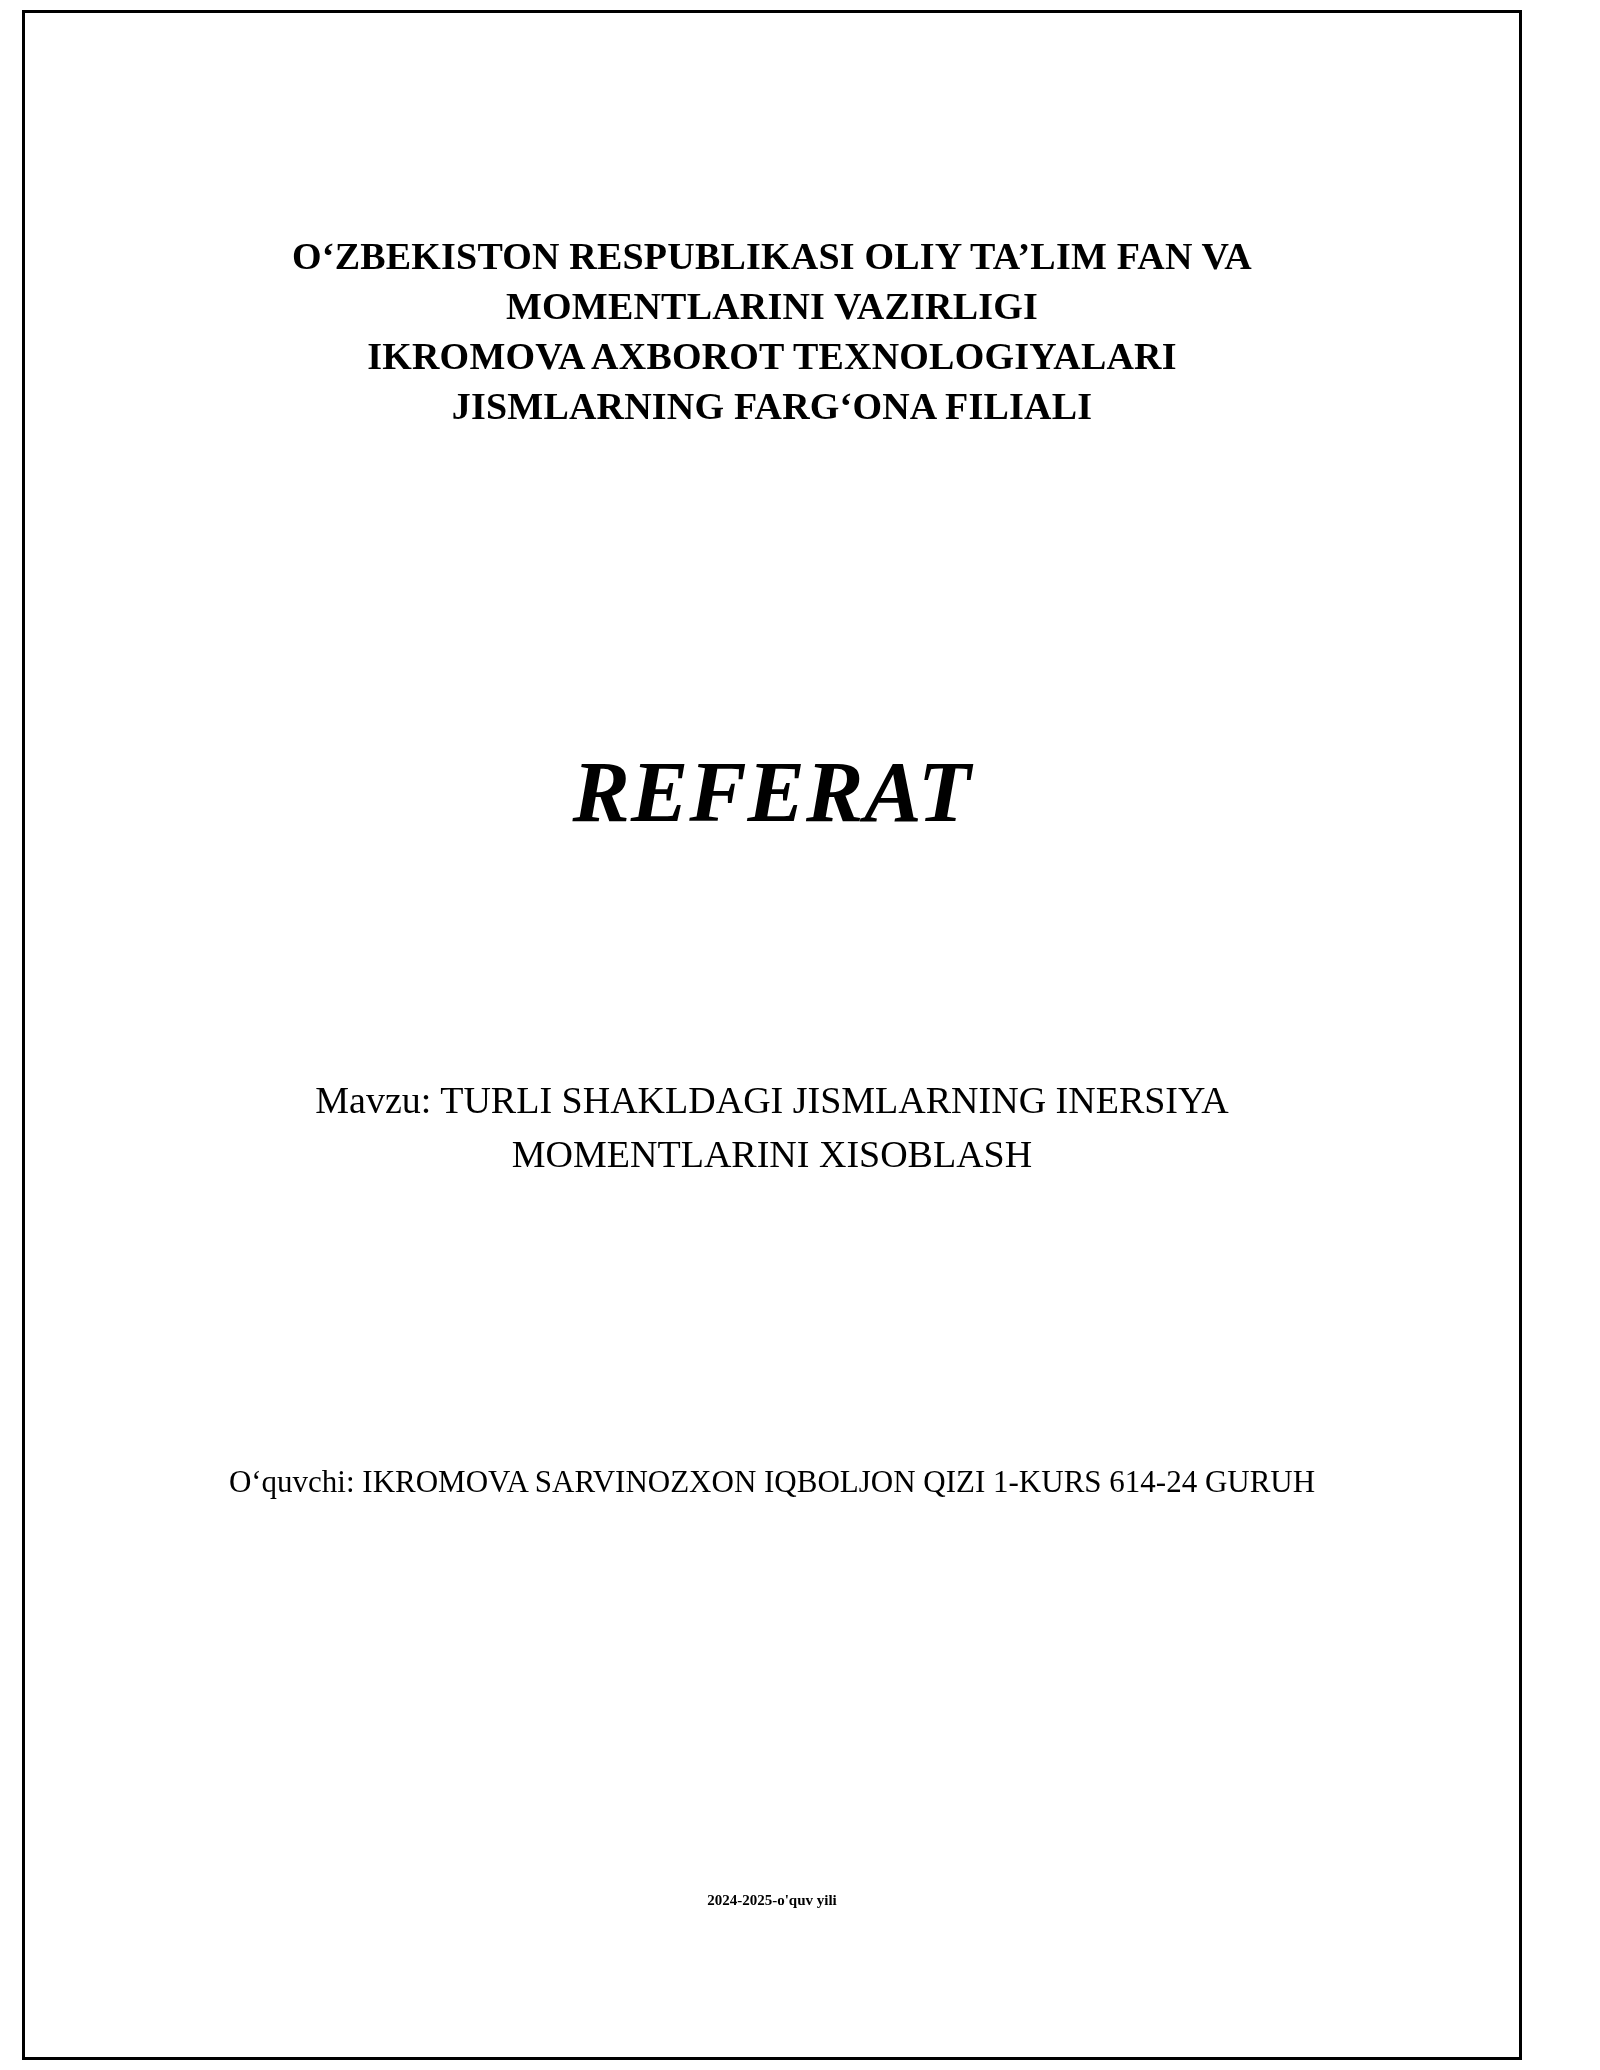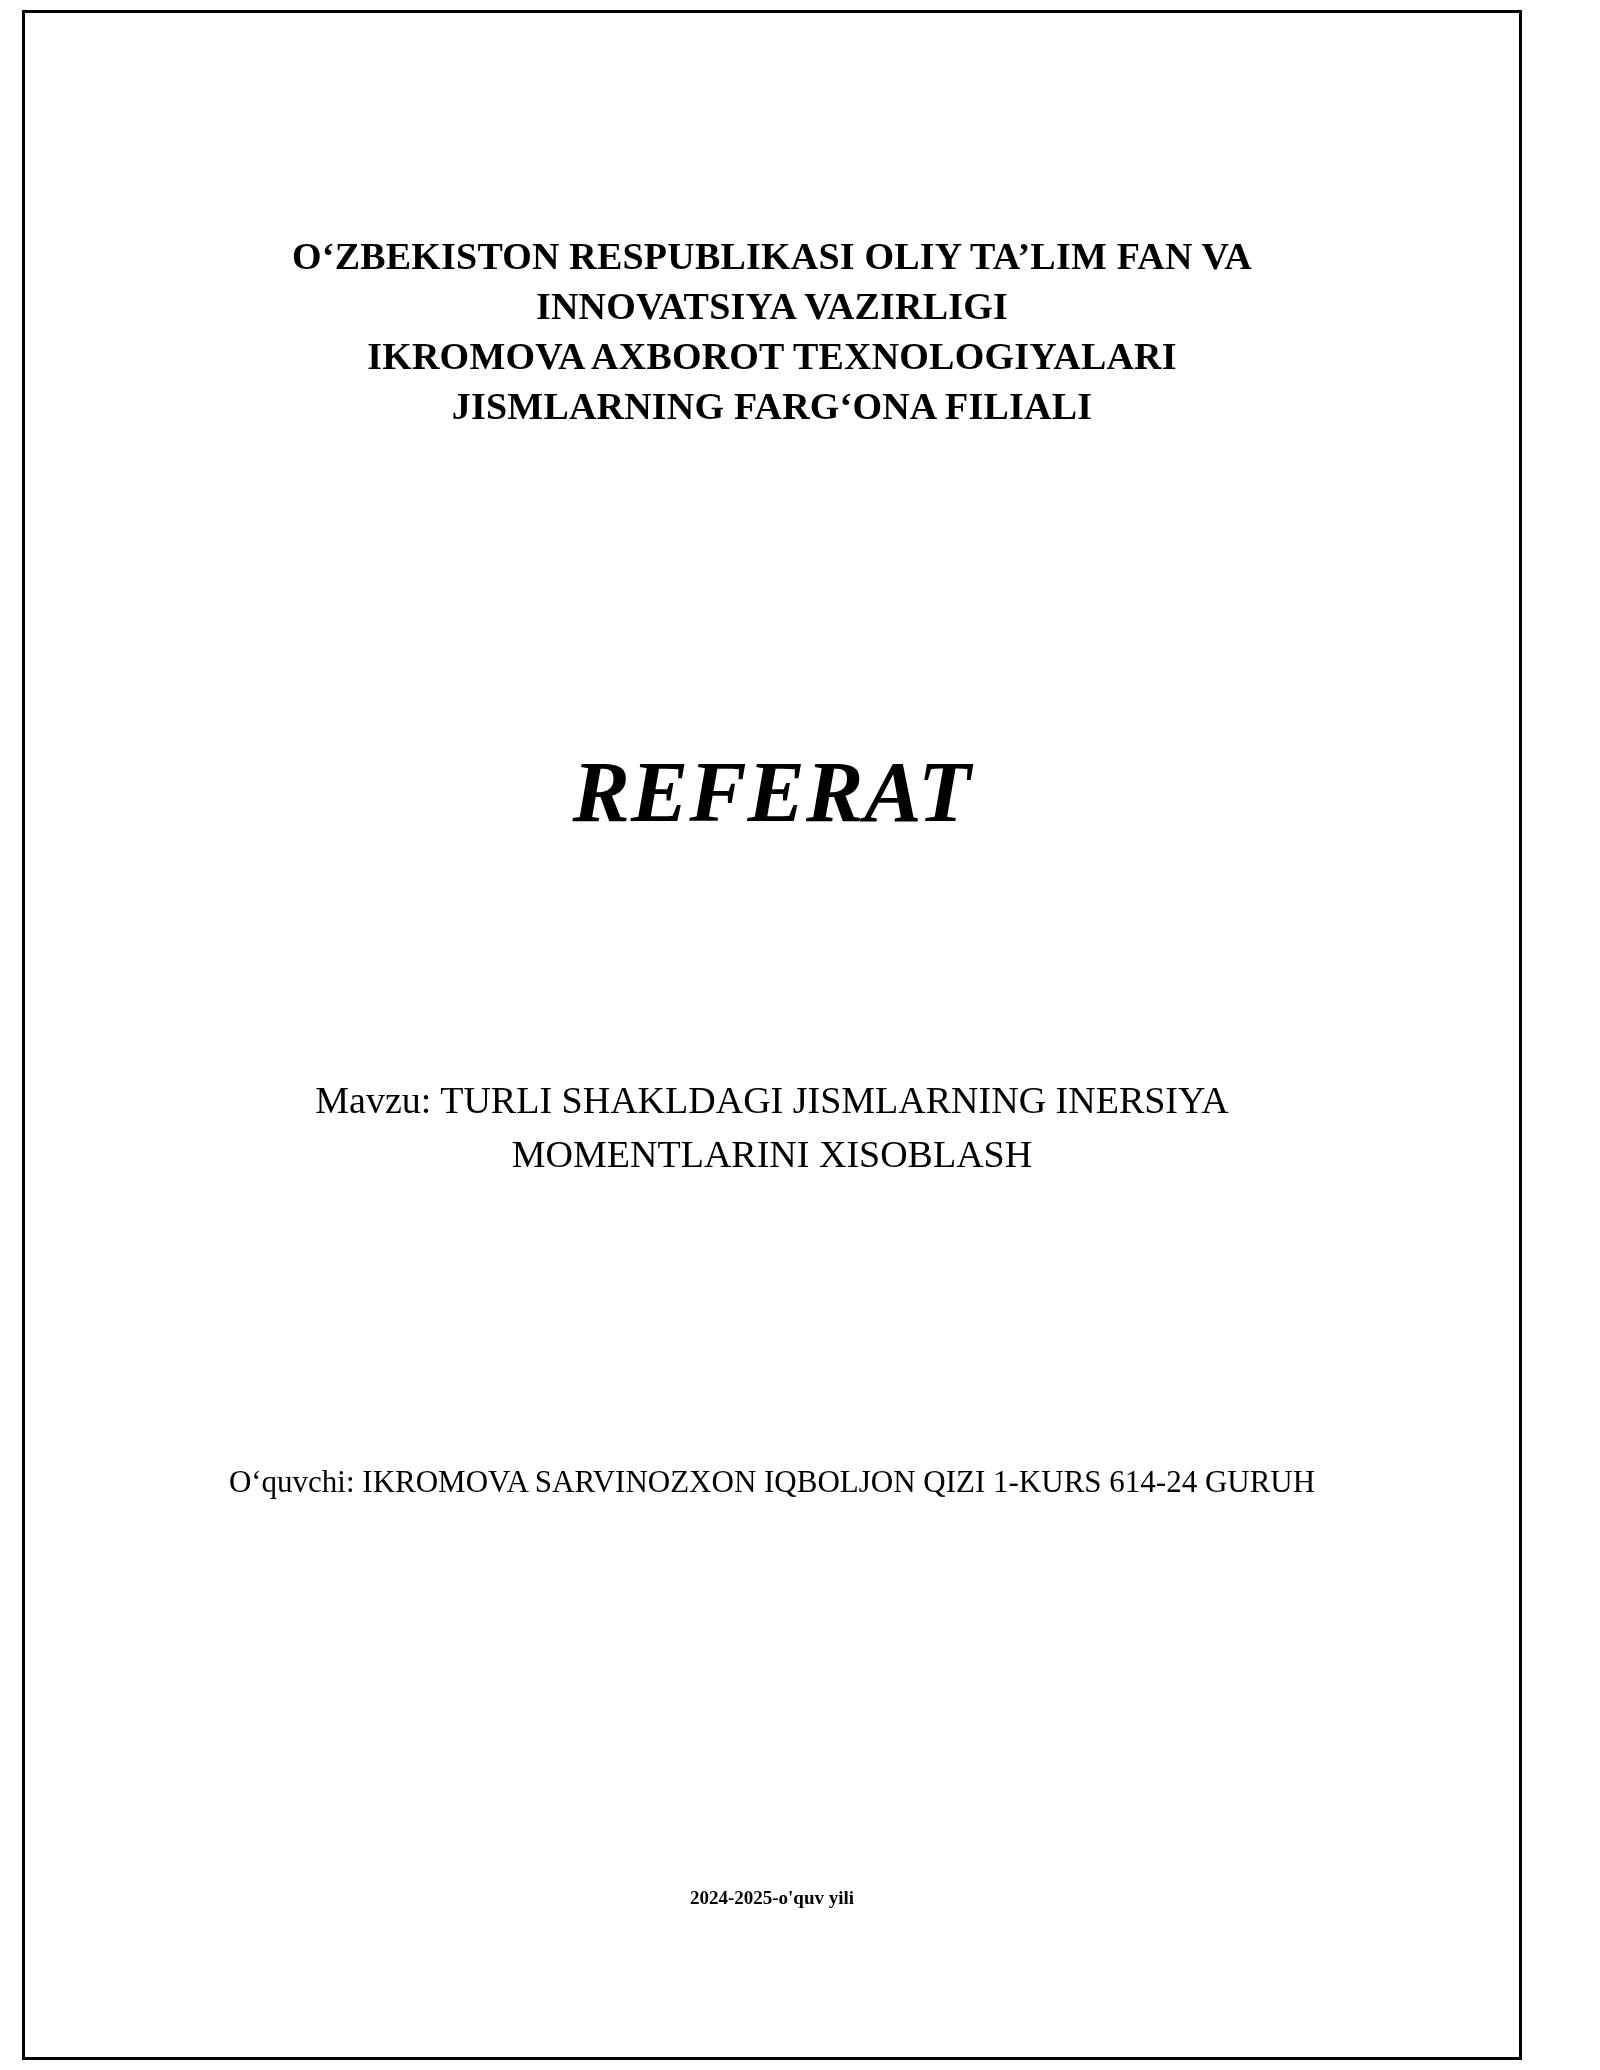--- a/index.html
+++ b/index.html
@@ -68,34 +68,34 @@
     font-size: 31px;
     line-height: 1.42;
     padding: 0 20px;
   }
   .year-block {
     position: absolute;
     left: 0;
     right: 0;
     bottom: 148px;
     text-align: center;
-    font-size: 19px;
+    font-size: 15px;
     font-weight: bold;
   }
 </style>
 </head>
 <body>
 
 <div class="page">
   <div class="page-frame">
     <div class="content">
 
       <div class="header-block">
         <div class="header-line">O‘ZBEKISTON RESPUBLIKASI OLIY TA’LIM FAN VA</div>
-        <div class="header-line">INNOVATSIYA VAZIRLIGI</div>
+        <div class="header-line">MOMENTLARINI VAZIRLIGI</div>
         <div class="header-line">IKROMOVA AXBOROT TEXNOLOGIYALARI</div>
         <div class="header-line">JISMLARNING FARG‘ONA FILIALI</div>
       </div>
 
       <div class="doc-type">REFERAT</div>
 
       <div class="subject-block">Mavzu: TURLI SHAKLDAGI JISMLARNING INERSIYA MOMENTLARINI  XISOBLASH</div>
 
       <div class="author-block">O‘quvchi: IKROMOVA SARVINOZXON IQBOLJON QIZI 1-KURS 614-24 GURUH</div>
 

